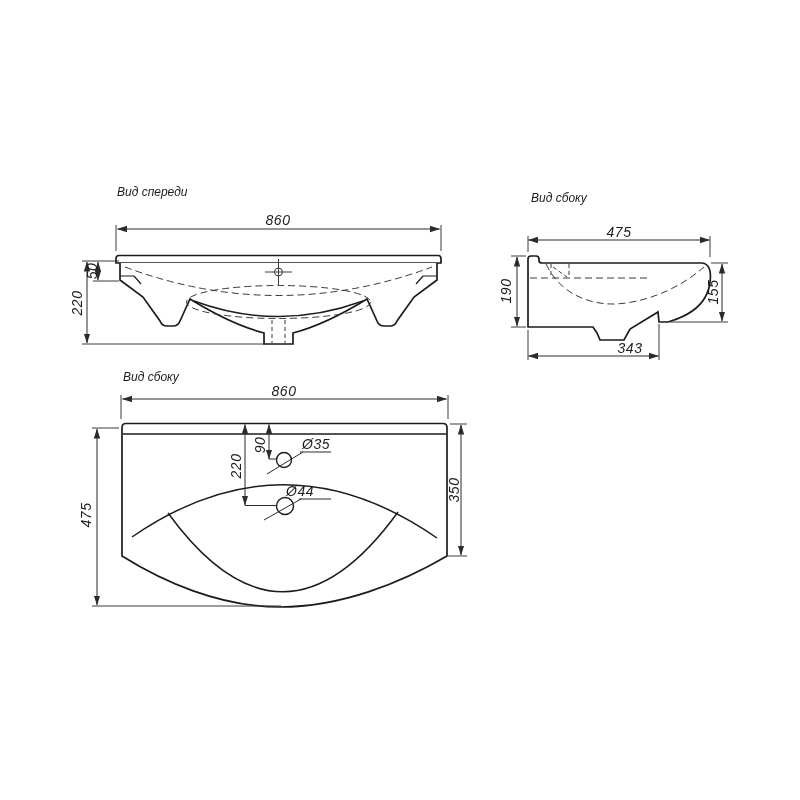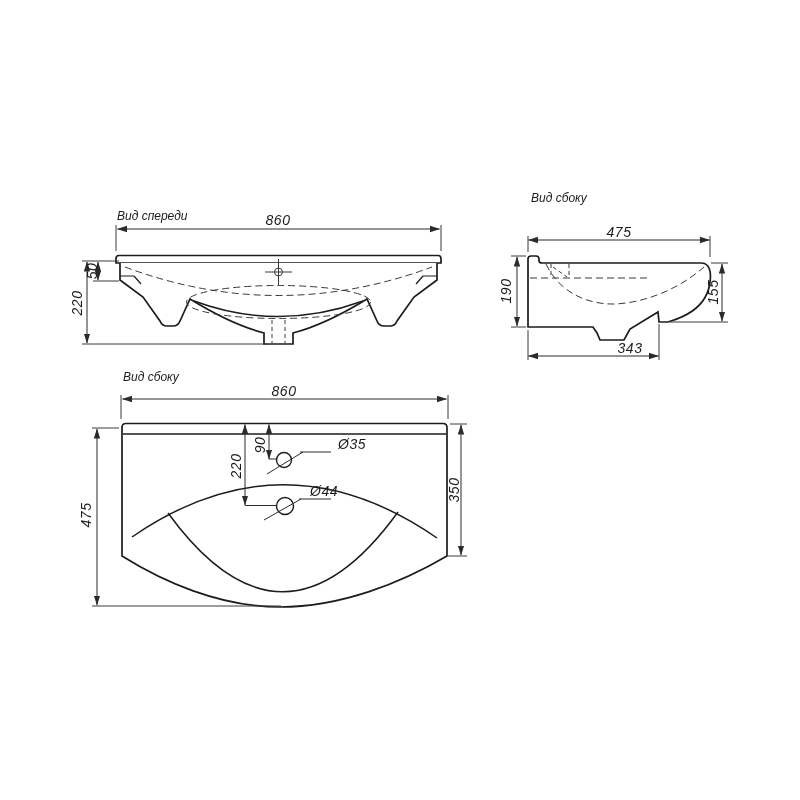--- a/index.html
+++ b/index.html
@@ -93,33 +93,33 @@
 
       <path d="M122.5,399 H446.5" stroke-width="1" stroke="#2b2b2b" marker-start="url(#arr)" marker-end="url(#arr)"></path>
       <path d="M97,429 V605" stroke-width="1" stroke="#2b2b2b" marker-start="url(#arr)" marker-end="url(#arr)"></path>
       <path d="M269,424.5 V459" stroke-width="1" stroke="#2b2b2b" marker-start="url(#arr)" marker-end="url(#arr)"></path>
       <path d="M245,424.5 V505" stroke-width="1" stroke="#2b2b2b" marker-start="url(#arr)" marker-end="url(#arr)"></path>
       <path d="M461,425 V555" stroke-width="1" stroke="#2b2b2b" marker-start="url(#arr)" marker-end="url(#arr)"></path>
       <path d="M269,459 H277 M245,505.5 H277" stroke-width="1" stroke="#2b2b2b"></path>
     </g>
   </svg>
 
-  <span class="vlabel" style="left:117px; top:185px;margin-top:24px;">Вид спереди</span>
+  <span class="vlabel" style="left:117px; top:185px;">Вид спереди</span>
   <span class="dim" style="left:278px; top:220px;">860</span>
   <span class="dim vert" style="left:92px; top:271px;">50</span>
   <span class="dim vert" style="left:77px; top:303px;">220</span>
 
   <span class="vlabel" style="left:531px; top:191px;">Вид сбоку</span>
   <span class="dim" style="left:619px; top:232px;">475</span>
   <span class="dim vert" style="left:506px; top:291px;">190</span>
   <span class="dim vert" style="left:713px; top:292px;">155</span>
   <span class="dim" style="left:594px; top:348px;margin-left:36px;">343</span>
 
   <span class="vlabel" style="left:123px; top:370px;">Вид сбоку</span>
   <span class="dim" style="left:284px; top:391px;">860</span>
   <span class="dim vert" style="left:86px; top:515px;">475</span>
   <span class="dim vert" style="left:260px; top:445px;">90</span>
   <span class="dim vert" style="left:236px; top:466px;">220</span>
-  <span class="dim" style="left:316px; top:444px;margin-left:36px;">Ø35</span>
-  <span class="dim" style="left:324px; top:491px;">Ø44</span>
+  <span class="dim" style="left:316px; top:444px;">Ø35</span>
+  <span class="dim" style="left:300px; top:491px;">Ø44</span>
   <span class="dim vert" style="left:454px; top:490px;">350</span>
 
 </div>
 
 </body></html>

